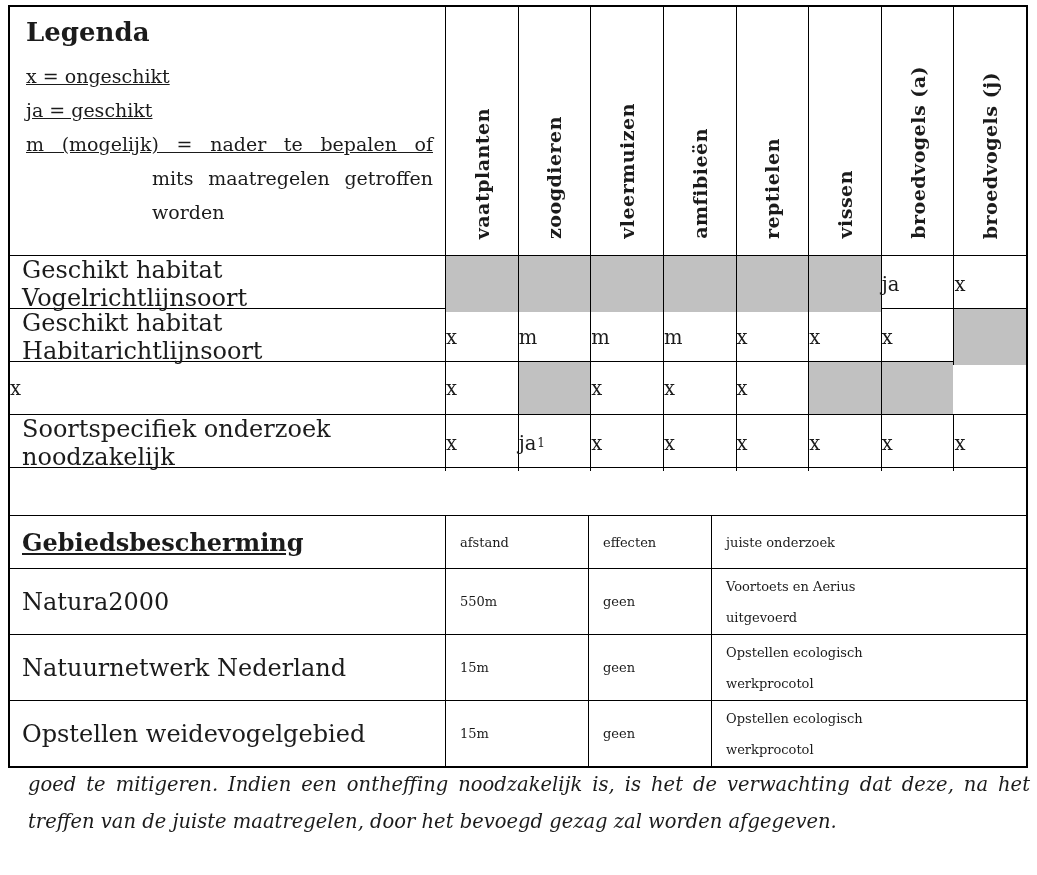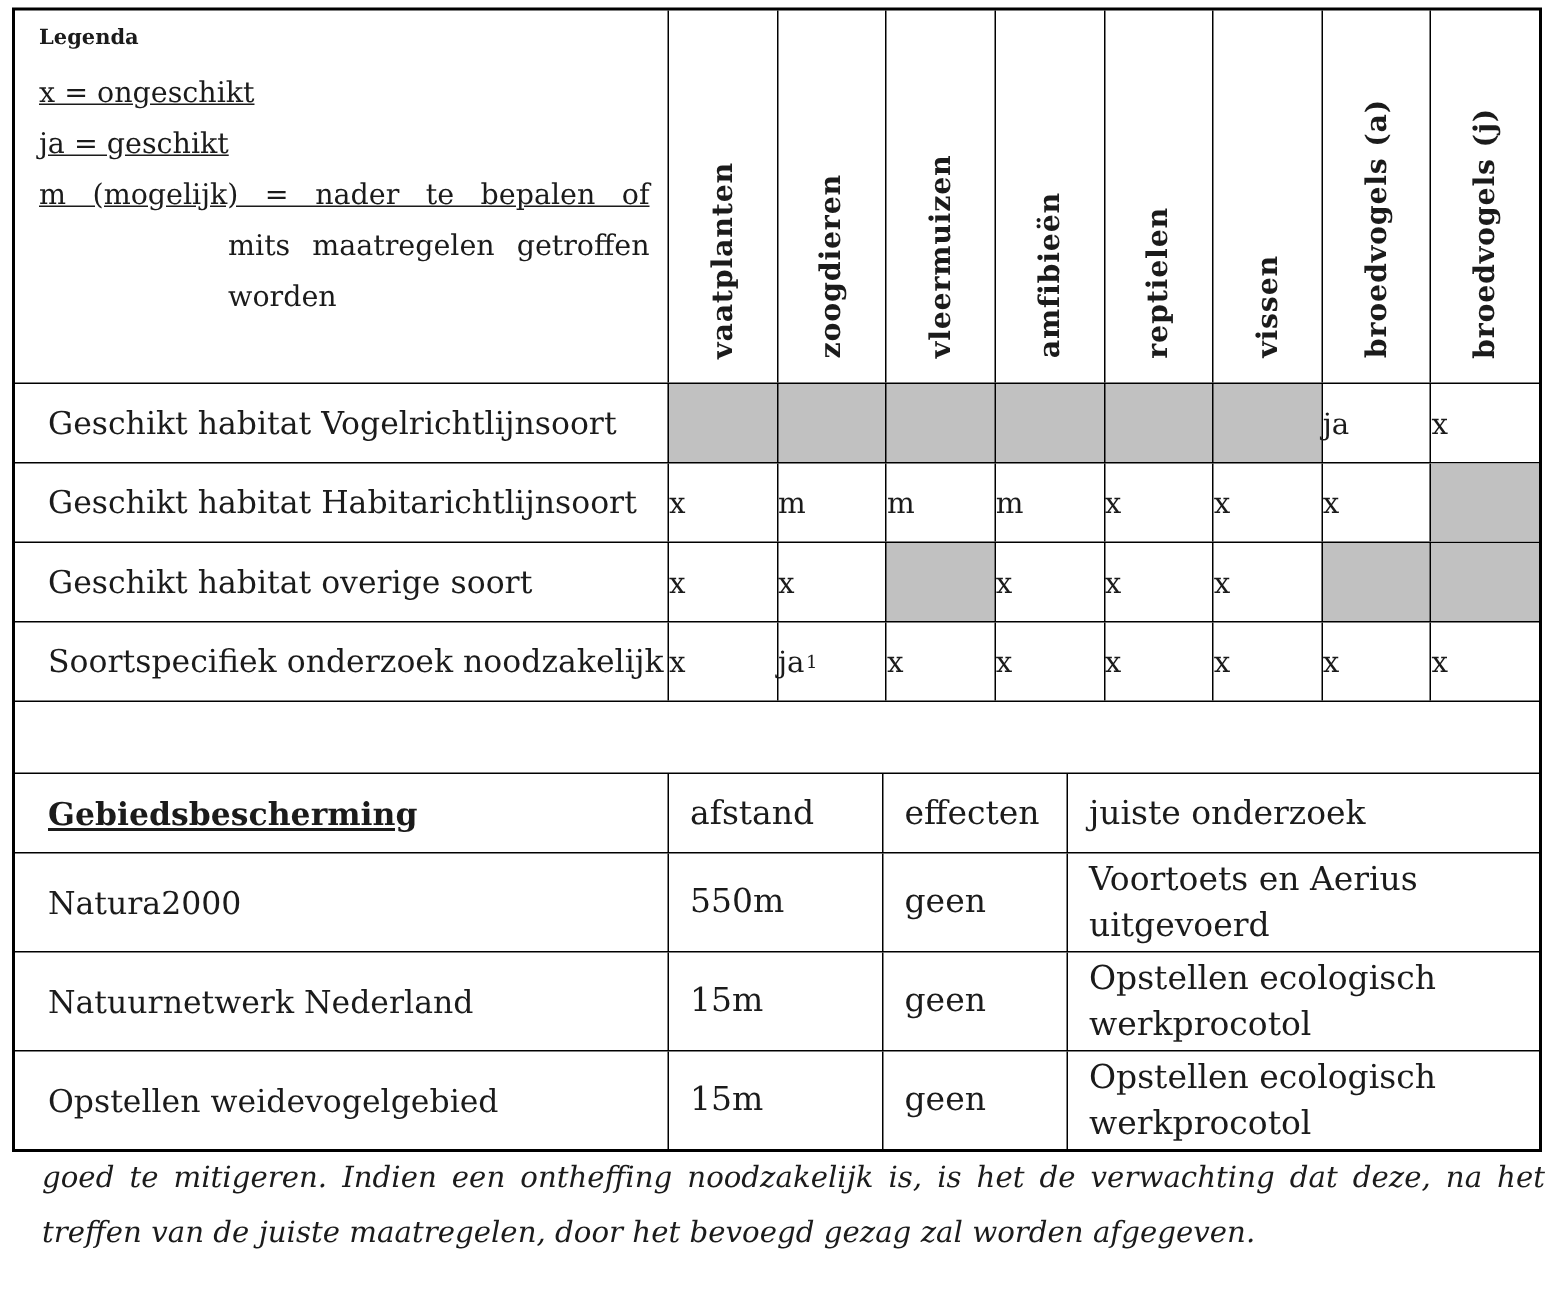--- a/index.html
+++ b/index.html
@@ -29,53 +29,53 @@
   .grid > div { box-sizing: border-box; }
   .grid > div + div { border-left: 1.5px solid #000; }
 
   .header-row  { height: 248px; }
   .data-row    { height: 52px; }
   .spacer-row  { height: 47px; }
   .area-header { height: 52px; }
   .area-row    { height: 65px; }
 
   .legend-cell { padding: 10px 12px 0 16px; font-size: 19px; }
-  .legend-title { font-weight: bold; font-size: 14px; margin-bottom: 12px; }
+  .legend-title { font-weight: bold; font-size: 26px; margin-bottom: 12px; }
   .legend-line { line-height: 34px; text-decoration: underline; }
   .just { text-align: justify; text-align-last: justify; }
   .m-cont { margin-left: 126px; line-height: 34px; }
 
   .vcell {
     display: flex; align-items: flex-end; justify-content: center;
     padding-bottom: 16px;
   }
   .vtext {
     writing-mode: vertical-rl;
     transform: rotate(180deg);
     font-weight: bold;
     font-size: 19px;
     letter-spacing: 0.5px;
     white-space: nowrap;
   }
 
   .label-cell {
     display: flex; align-items: center;
-    padding-left: 22px; font-size: 21px;
+    padding-left: 12px; font-size: 24px;
   }
   .val-cell {
     display: flex; align-items: center; justify-content: flex-start;
     font-size: 19.5px;
   }
   .val-cell sup { font-size: 12px; line-height: 0; margin-left: 1px; }
   .gray { background: #c1c1c1; }
 
   .bold { font-weight: bold; text-decoration: underline; }
   .area-cell {
     display: flex; align-items: center;
-    padding-left: 14px; font-size: 22px;
+    padding-left: 14px; font-size: 13px;
   }
   .pre { white-space: pre-line; line-height: 31px; }
 
   .footnote {
     position: absolute;
     left: 8px; top: 766px;
     width: 1022px;
     font-style: italic;
     font-size: 19.5px;
     line-height: 37px;
@@ -191,21 +191,20 @@
           <span>x</span>
           <sup></sup>
         </div>
       <div class="val-cell gray">
           <span></span>
           <sup></sup>
         </div>
     </div>
 
     <div class="grid sg data-row">
-      <div class="label-cell">Geschikt habitat overige soort</div>
       <div class="val-cell">
           <span>x</span>
           <sup></sup>
         </div>
       <div class="val-cell">
           <span>x</span>
           <sup></sup>
         </div>
       <div class="val-cell gray">
           <span></span>

